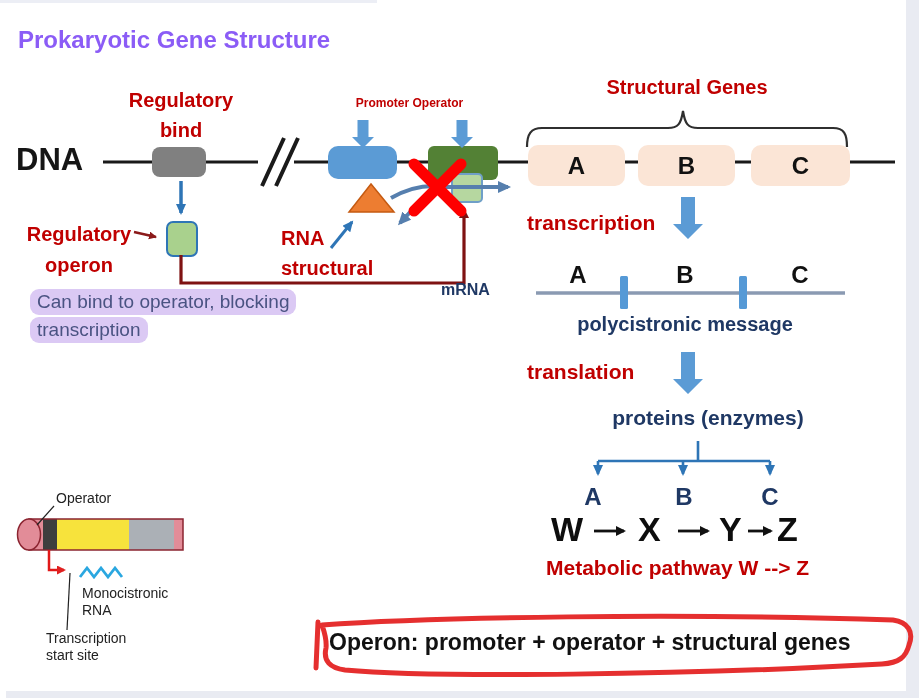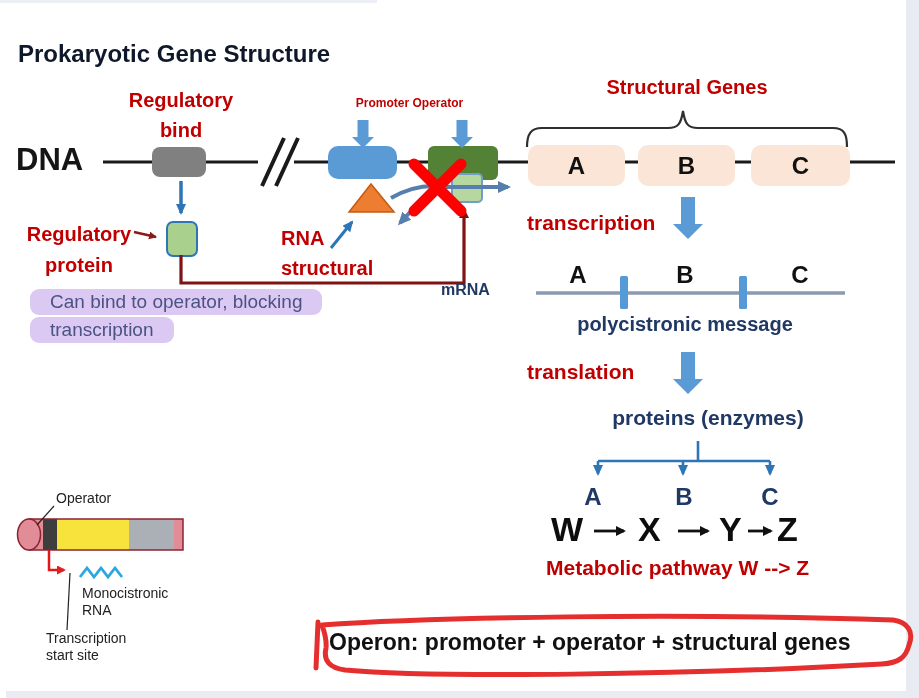--- a/index.html
+++ b/index.html
@@ -6,29 +6,29 @@
   .slide{
     position:relative;width:919px;height:698px;background:#ffffff;overflow:hidden;
     font-family:"Liberation Sans", sans-serif;
   }
   .abs{position:absolute;}
   .edge{background:#e9ebf2;}
   .txt{position:absolute;white-space:nowrap;}
   .red{color:#C00000;font-weight:700;}
   .navy{color:#1F3864;font-weight:700;}
   .ctr{text-align:center;}
-  .title{left:18px;top:26px;font-size:24px;font-weight:700;color:#0f172a;margin-top:14px;}
+  .title{left:18px;top:26px;font-size:24px;font-weight:700;color:#8b5cf6;}
   .dna-label{left:16px;top:142px;font-size:31px;font-weight:700;color:#151515;}
   .reg-gene{left:111px;top:85px;width:140px;font-size:20px;line-height:30px;}
   .prom-op{left:302px;top:96px;width:215px;font-size:12px;}
   .struct-genes{left:587px;top:76px;width:200px;font-size:20px;}
   .reg-prot{left:18px;top:219px;width:122px;font-size:20px;line-height:31px;}
   .rna-pol{left:281px;top:223px;font-size:20px;line-height:30px;}
   .note{left:30px;top:289px;font-size:19px;color:#4A5382;line-height:22px;}
-  .note span{display:inline-block;background:#DBC9F4;border-radius:9px;padding:2px 20px;margin-bottom:2px;}
+  .note span{display:inline-block;background:#DBC9F4;border-radius:9px;padding:2px 7px;margin-bottom:2px;}
   .mrna-label{left:441px;top:281px;font-size:16px;}
   .transcription{left:527px;top:211px;font-size:21px;}
   .polycistronic{left:535px;top:313px;width:300px;font-size:20px;}
   .translation{left:527px;top:360px;font-size:21px;}
   .proteins{left:580px;top:406px;width:256px;font-size:21px;}
   .enz{width:30px;top:483px;font-size:24px;}
   .pathL{top:510px;font-size:34px;font-weight:700;color:#0d0d0d;}
   .metabolic{left:546px;top:556px;font-size:21px;}
   .operon-def{left:329px;top:629px;font-size:23px;font-weight:700;color:#111;}
   .inset-h{left:16px;top:467px;font-size:15px;font-weight:700;color:#111;}
@@ -147,21 +147,21 @@
   <div class="txt reg-gene red ctr z4">
     <div>Regulatory</div>
     <div>bind</div>
   </div>
 
   <div class="txt prom-op red ctr z4">Promoter Operator</div>
   <div class="txt struct-genes red ctr z4">Structural Genes</div>
 
   <div class="txt reg-prot red ctr z4">
     <div>Regulatory</div>
-    <div>protein</div>
+    <div>operon</div>
   </div>
 
   <div class="txt rna-pol red z4">
     <div>RNA</div>
     <div>structural</div>
   </div>
 
   <div class="txt note z4">
     <div><span>Can bind to operator, blocking</span></div>
     <div><span>transcription</span></div>

